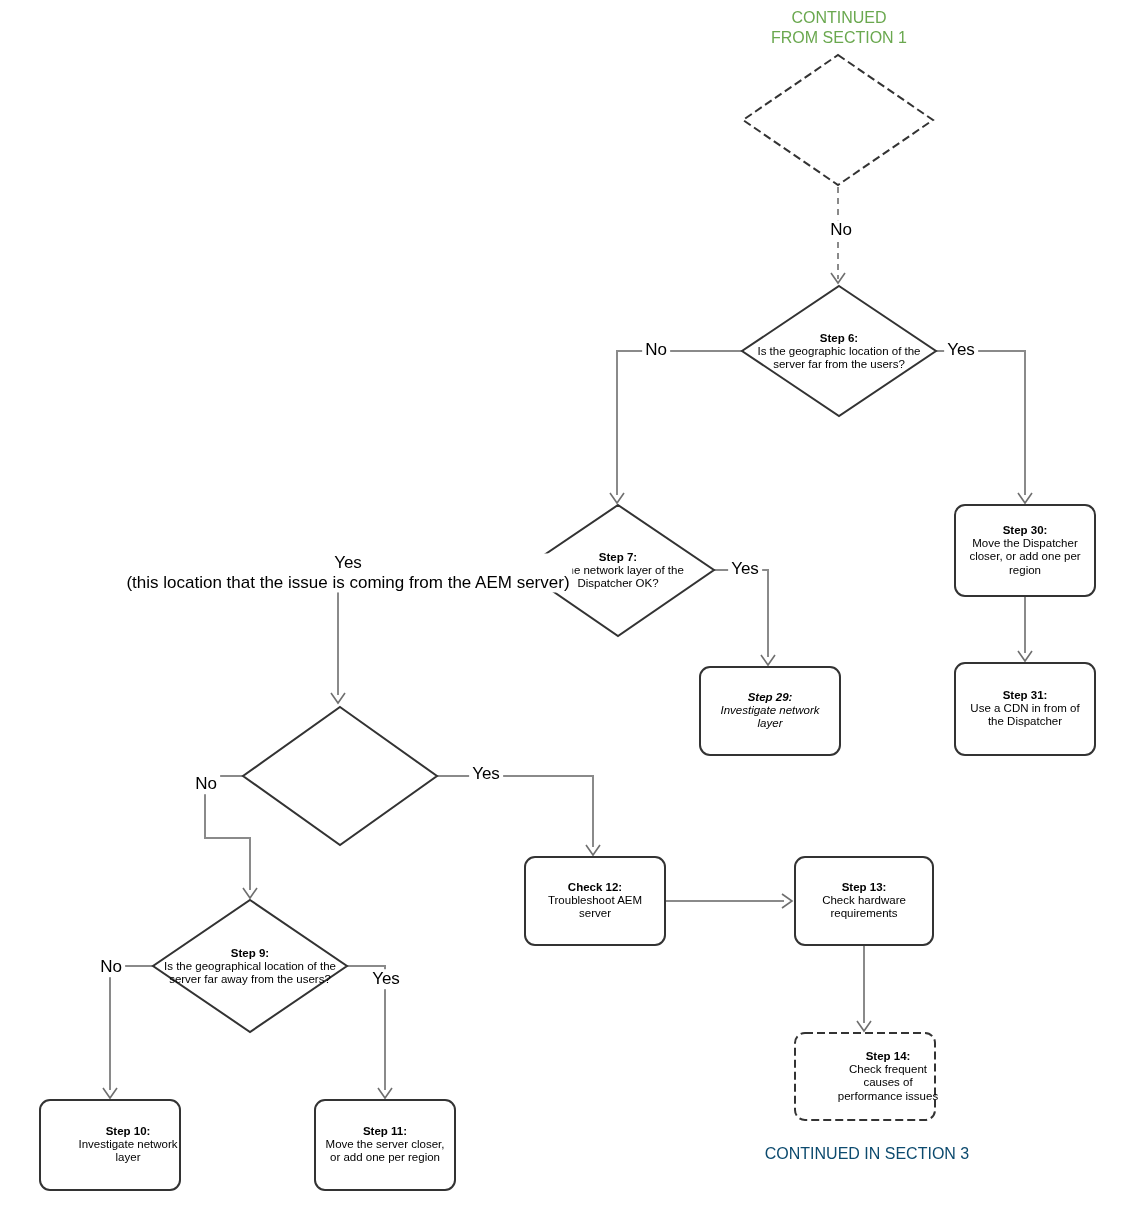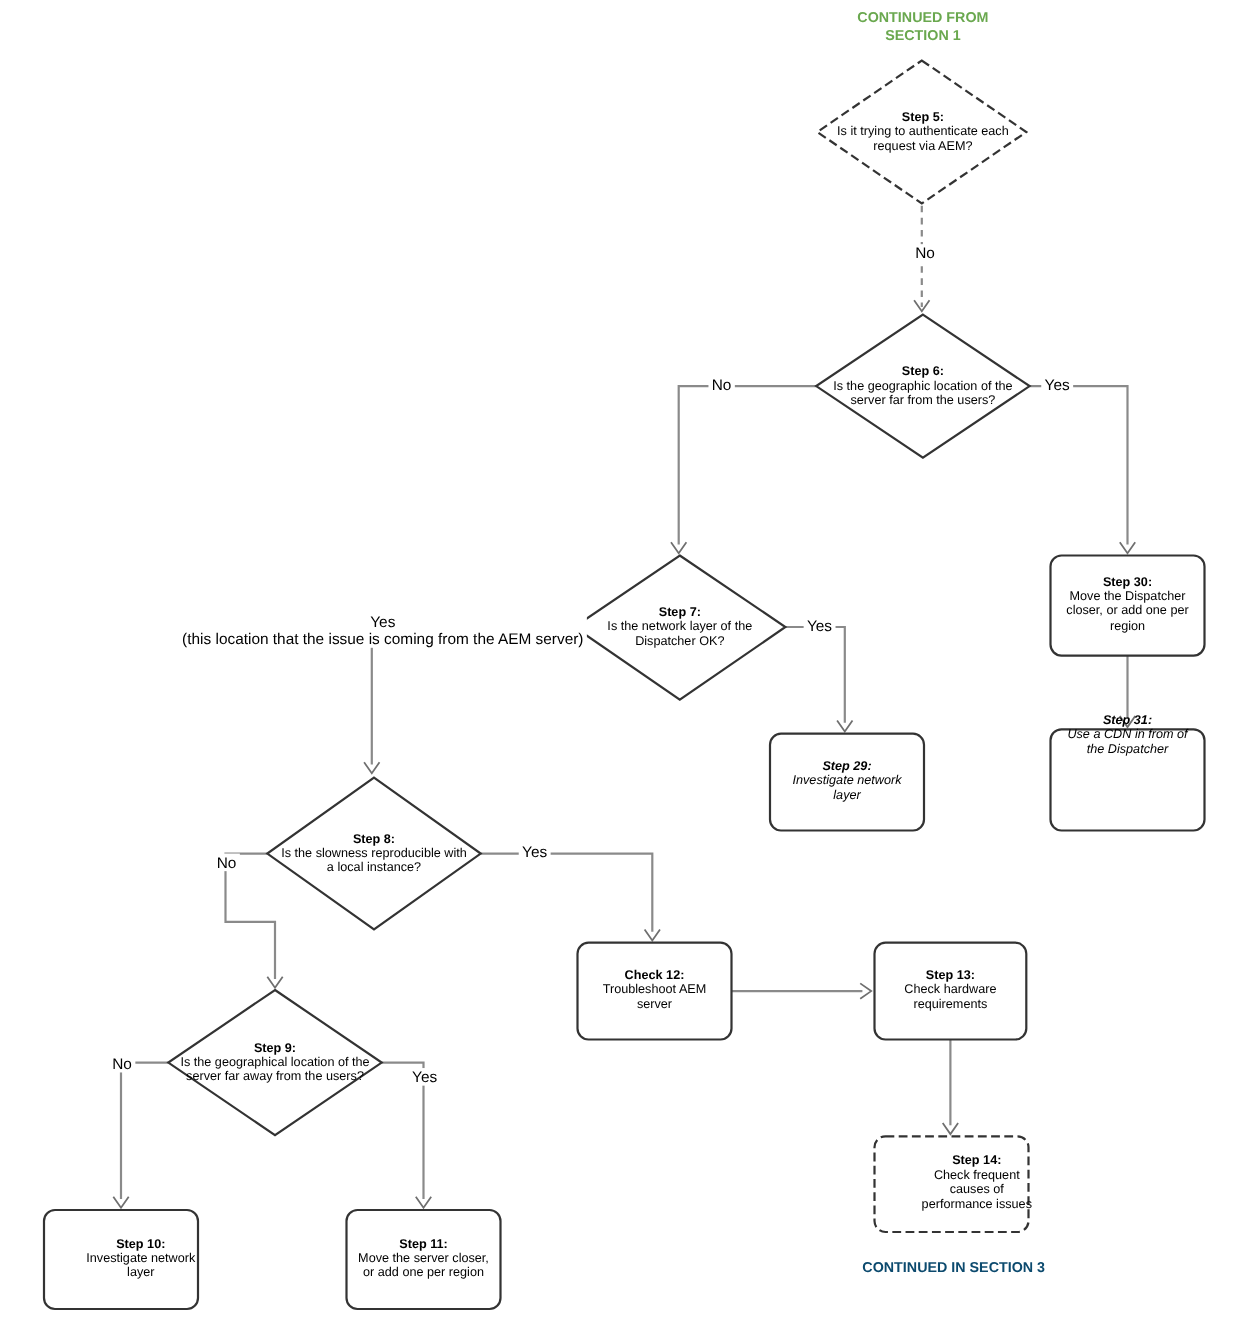--- a/index.html
+++ b/index.html
@@ -29,32 +29,32 @@
     line-height: 1.15;
   }
   .node-text .t { font-weight: bold; display: block; }
   .node-text .d { display: block; }
 
   .edge-label {
     position: absolute;
     transform: translate(-50%, -50%);
     background: #ffffff;
     padding: 0 3px;
-    font-size: 14px;
+    font-size: 17px;
     line-height: 1.15;
     white-space: nowrap;
     text-align: center;
   }
   .edge-label .d { display: block; }
 
   .section-label {
     position: absolute;
     transform: translateX(-50%);
-    font-size: 13px;
-    font-weight: bold;
+    font-size: 16px;
+    font-weight: normal;
     text-align: center;
     line-height: 1.25;
   }
   #lbl-continued-from { left: 839px; top: 8px; width: 140px; color: #6aa84f; }
   #lbl-continued-in   { left: 867px; top: 1144px; white-space: nowrap; color: #4a86e8; }
 </style>
 </head>
 <body>
 
 <div class="canvas">
@@ -122,39 +122,31 @@
     <rect class="shape" x="525" y="857" width="140" height="88" rx="10"></rect>
     <rect class="shape" x="795" y="857" width="138" height="88" rx="10"></rect>
     <rect class="shape dashed" x="795" y="1033" width="140" height="87" rx="10"></rect>
     <rect class="shape" x="40" y="1100" width="140" height="90" rx="10"></rect>
     <rect class="shape" x="315" y="1100" width="140" height="90" rx="10"></rect>
   </svg>
 
   <div class="section-label" id="lbl-continued-from" style="color: rgb(106, 168, 79);">CONTINUED FROM SECTION 1</div>
   <div class="section-label" id="lbl-continued-in" style="color: #0c4a6e;">CONTINUED IN SECTION 3</div>
 
-  <div class="node-text" style="left:839px; top:121px; width:182px;">
-    <span class="t">Step 5:</span>
-    <span class="d">Is it trying to authenticate each request via AEM?</span>
-  </div>
 
   <div class="node-text" style="left:839px; top:352px; width:190px;">
     <span class="t">Step 6:</span>
     <span class="d">Is the geographic location of the server far from the users?</span>
   </div>
 
   <div class="node-text" style="left:618px; top:571px; width:160px;">
     <span class="t">Step 7:</span>
     <span class="d">Is the network layer of the Dispatcher OK?</span>
   </div>
 
-  <div class="node-text" style="left:340px; top:777px; width:176px;">
-    <span class="t">Step 8:</span>
-    <span class="d">Is the slowness reproducible with a local instance?</span>
-  </div>
 
   <div class="node-text" style="left:250px; top:967px; width:176px;">
     <span class="t">Step 9:</span>
     <span class="d">Is the geographical location of the server far away from the users?</span>
   </div>
 
   <div class="node-text" style="left:128px; top:1145px; width:112px;">
     <span class="t">Step 10:</span>
     <span class="d">Investigate network layer</span>
   </div>
@@ -182,21 +174,21 @@
   <div class="node-text" style="left:770px; top:711px; width:112px;font-style:italic;">
     <span class="t">Step 29:</span>
     <span class="d">Investigate network layer</span>
   </div>
 
   <div class="node-text" style="left:1025px; top:550px; width:120px;">
     <span class="t">Step 30:</span>
     <span class="d">Move the Dispatcher closer, or add one per region</span>
   </div>
 
-  <div class="node-text" style="left:1025px; top:669px; width:118px;font-style:italic;">
+  <div class="node-text" style="left:1025px; top:709px; width:118px;">
     <span class="t">Step 31:</span>
     <span class="d">Use a CDN in from of the Dispatcher</span>
   </div>
 
   <div class="edge-label" style="left:841px; top:230px;">No</div>
 
   <div class="edge-label" style="left:656px; top:350px;">No</div>
 
   <div class="edge-label" style="left:961px; top:350px;">Yes</div>
 

